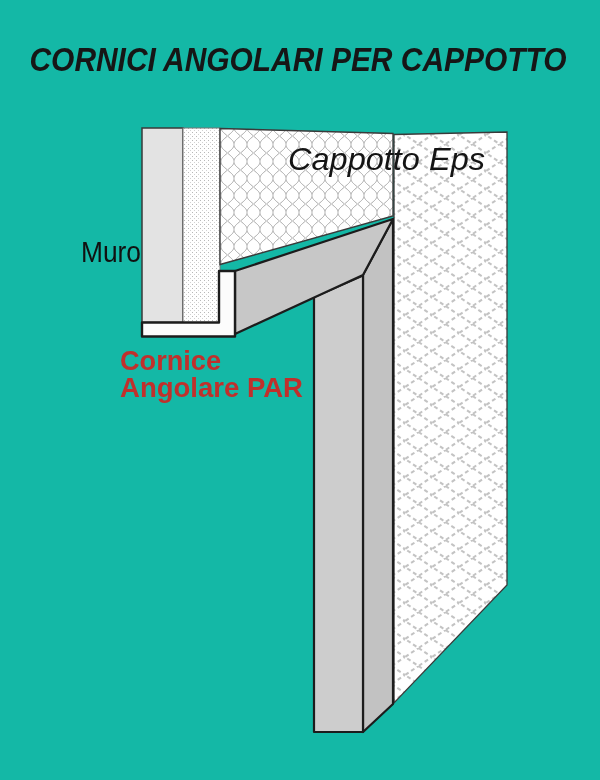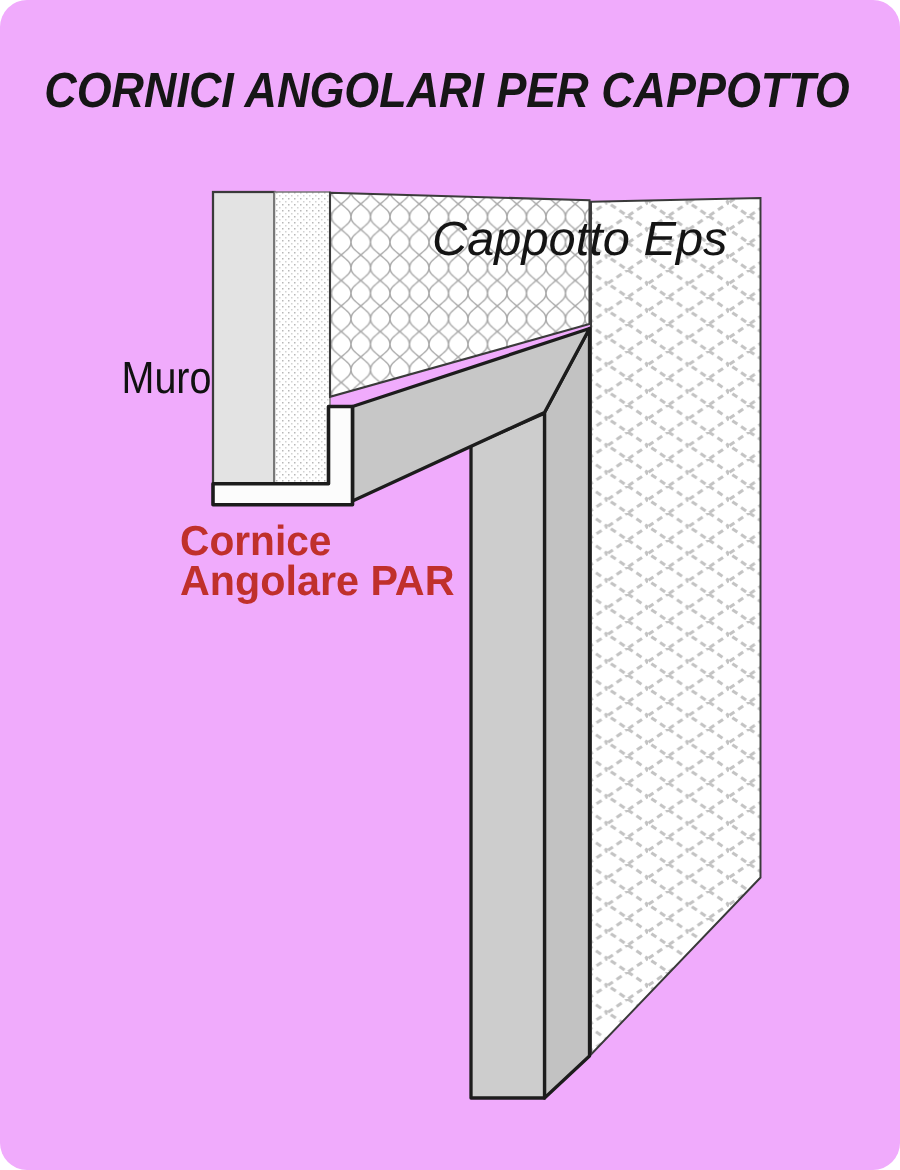--- a/index.html
+++ b/index.html
@@ -1,17 +1,17 @@
 <!DOCTYPE html>
 <html><head>
 <meta charset="utf-8">
 <style>
   html,body{margin:0;padding:0;background:#ffffff;}
   body{width:600px;height:780px;overflow:hidden;}
-  .stage{position:relative;width:600px;height:780px;background:#f0abfc;border-radius:18px;}
+  .stage{position:relative;width:600px;height:780px;background:#14b8a6;}
   svg{display:block;}
   text{font-family:"Liberation Sans","DejaVu Sans",sans-serif;}
   .title-text{font-size:33px;font-weight:bold;font-style:italic;fill:#161616;}
   .label-plain{font-size:30px;fill:#111111;}
   .label-italic{font-size:32px;font-style:italic;fill:#141414;}
   .label-red{font-size:28px;font-weight:bold;}
 </style>
 </head>
 <body>
 

